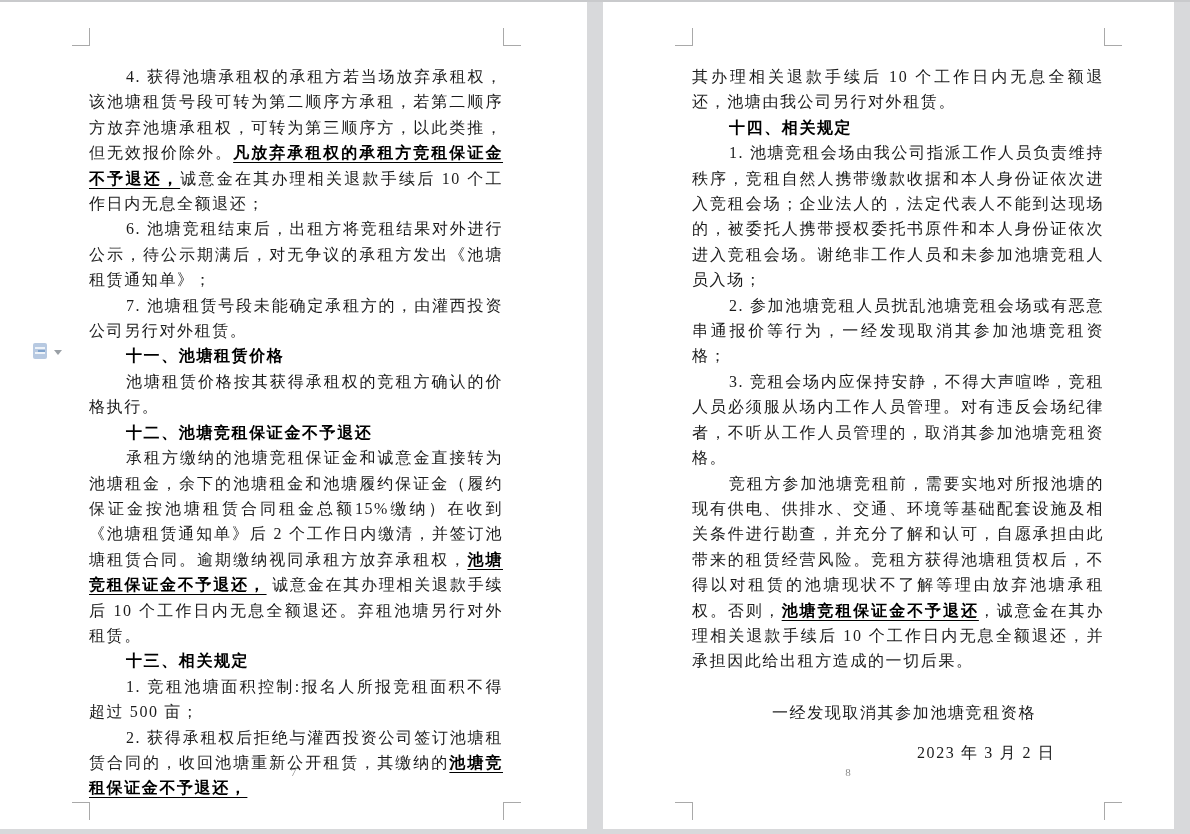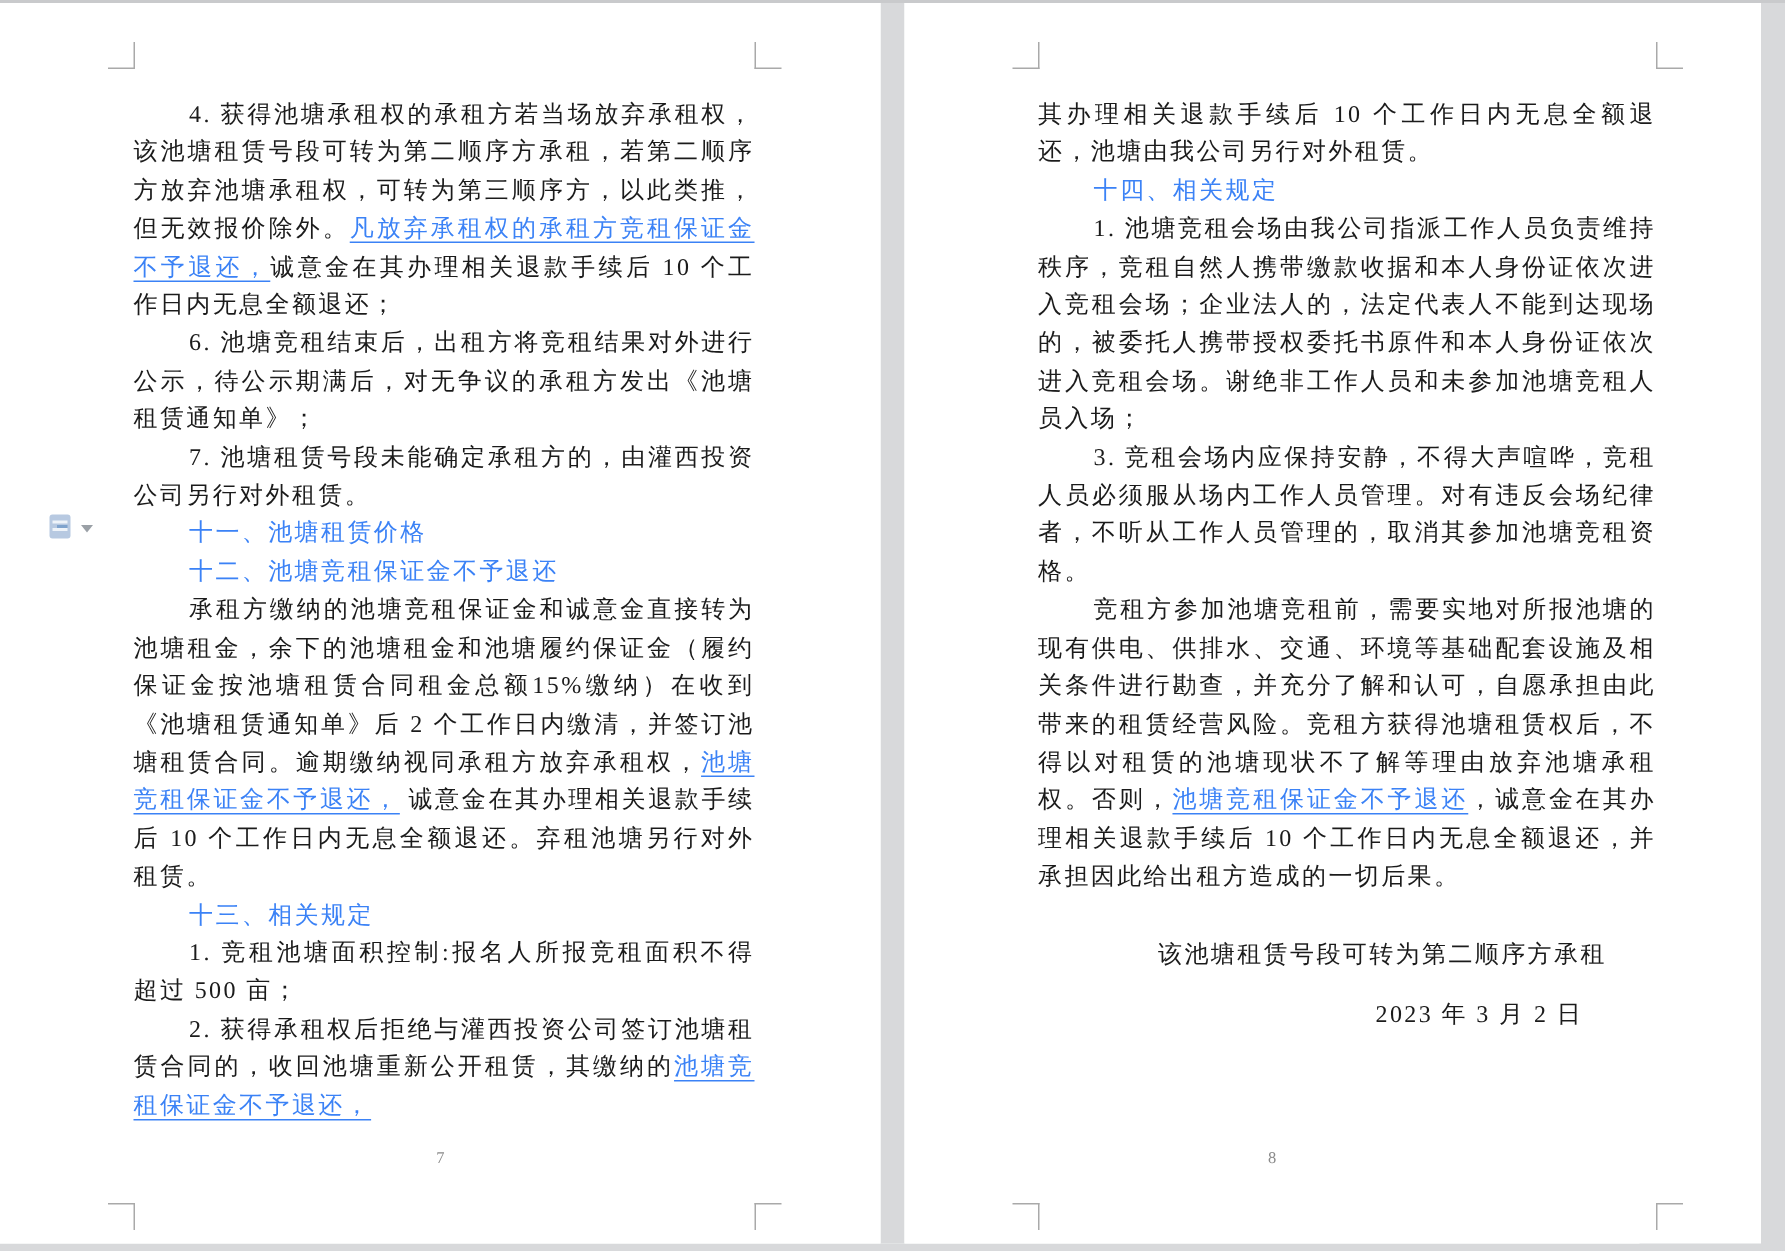--- a/index.html
+++ b/index.html
@@ -27,21 +27,21 @@
   .crop.br{border-left:1px solid #a9a9a9;border-top:1px solid #a9a9a9;}
   
   .body-text{
     position:absolute;left:89px;top:62px;width:414px;
     font-size:16px;line-height:25.4px;letter-spacing:1.6px;
     color:#1b1b1b;text-align:justify;text-justify:inter-ideograph;
   }
   .page-right .body-text{width:412px;}
   .para{margin:0;}
   .para.ind{text-indent:37px;}
-  .para .b{font-weight:normal;color:#3b82f6;}
+  .para .b{font-weight:bold;color:#000000;}
   .para .u{text-decoration:underline;text-underline-offset:4px;text-decoration-thickness:1px;}
   .para.sign{padding-left:80px;margin-top:26px;text-align:left;}
   .para.date{padding-left:225px;margin-top:15px;text-align:left;}
   
   .page-number{
     position:absolute;left:0;top:764px;width:100%;text-align:center;
     font-size:11px;letter-spacing:0;color:#8a8a8a;
   }
   
   .margin-widget{position:absolute;left:31px;top:343px;width:34px;height:18px;cursor:pointer;}
@@ -72,37 +72,39 @@
   <div class="strip strip-gap"></div>
   <div class="strip strip-right"></div>
   <div class="strip strip-bottom"></div>
 
   <div class="page page-left">
     <div class="body-text">
         <p class="para ind"><span>4. 获得池塘承租权的承租方若当场放弃承租权，该池塘租赁号段可转为第二顺序方承租，若第二顺序方放弃池塘承租权，可转为第三顺序方，以此类推，但无效报价除外。</span><span class="b u">凡放弃承租权的承租方竞租保证金不予退还，</span><span>诚意金在其办理相关退款手续后 10 个工作日内无息全额退还；</span></p>
         <p class="para ind"><span>6. 池塘竞租结束后，出租方将竞租结果对外进行公示，待公示期满后，对无争议的承租方发出《池塘租赁通知单》；</span></p>
         <p class="para ind"><span>7. 池塘租赁号段未能确定承租方的，由灌西投资公司另行对外租赁。</span></p>
         <p class="para ind"><span class="b">十一、池塘租赁价格</span></p>
+        <p class="para ind"><span>池塘租赁价格按其获得承租权的竞租方确认的价格执行。</span></p>
         <p class="para ind"><span class="b">十二、池塘竞租保证金不予退还</span></p>
         <p class="para ind"><span>承租方缴纳的池塘竞租保证金和诚意金直接转为池塘租金，余下的池塘租金和池塘履约保证金（履约保证金按池塘租赁合同租金总额15%缴纳）在收到《池塘租赁通知单》后 2 个工作日内缴清，并签订池塘租赁合同。逾期缴纳视同承租方放弃承租权，</span><span class="b u">池塘竞租保证金不予退还，</span><span> 诚意金在其办理相关退款手续后 10 个工作日内无息全额退还。弃租池塘另行对外租赁。</span></p>
         <p class="para ind"><span class="b">十三、相关规定</span></p>
         <p class="para ind"><span>1. 竞租池塘面积控制:报名人所报竞租面积不得超过 500 亩；</span></p>
         <p class="para ind"><span>2. 获得承租权后拒绝与灌西投资公司签订池塘租赁合同的，收回池塘重新公开租赁，其缴纳的</span><span class="b u">池塘竞租保证金不予退还，</span></p>
       </div>
     <div class="page-number">7</div>
   </div>
 
   <div class="page page-right">
     <div class="body-text">
         <p class="para"><span>其办理相关退款手续后 10 个工作日内无息全额退还，池塘由我公司另行对外租赁。</span></p>
         <p class="para ind"><span class="b">十四、相关规定</span></p>
         <p class="para ind"><span>1. 池塘竞租会场由我公司指派工作人员负责维持秩序，竞租自然人携带缴款收据和本人身份证依次进入竞租会场；企业法人的，法定代表人不能到达现场的，被委托人携带授权委托书原件和本人身份证依次进入竞租会场。谢绝非工作人员和未参加池塘竞租人员入场；</span></p>
+        <p class="para ind"><span>2. 参加池塘竞租人员扰乱池塘竞租会场或有恶意串通报价等行为，一经发现取消其参加池塘竞租资格；</span></p>
         <p class="para ind"><span>3. 竞租会场内应保持安静，不得大声喧哗，竞租人员必须服从场内工作人员管理。对有违反会场纪律者，不听从工作人员管理的，取消其参加池塘竞租资格。</span></p>
         <p class="para ind"><span>竞租方参加池塘竞租前，需要实地对所报池塘的现有供电、供排水、交通、环境等基础配套设施及相关条件进行勘查，并充分了解和认可，自愿承担由此带来的租赁经营风险。竞租方获得池塘租赁权后，不得以对租赁的池塘现状不了解等理由放弃池塘承租权。否则，</span><span class="b u">池塘竞租保证金不予退还</span><span>，诚意金在其办理相关退款手续后 10 个工作日内无息全额退还，并承担因此给出租方造成的一切后果。</span></p>
-        <p class="para sign"><span>该池塘租赁号段可转为第二顺序方承租</span></p>
+        <p class="para sign"><span>一经发现取消其参加池塘竞租资格</span></p>
         <p class="para date"><span>2023 年 3 月 2 日</span></p>
       </div>
     <div class="page-number">8</div>
   </div>
 
   <div class="crop tl" style="left:72px;top:28px;"></div>
   <div class="crop tr" style="left:503px;top:28px;"></div>
   <div class="crop bl" style="left:72px;top:802px;"></div>
   <div class="crop br" style="left:503px;top:802px;"></div>
 

